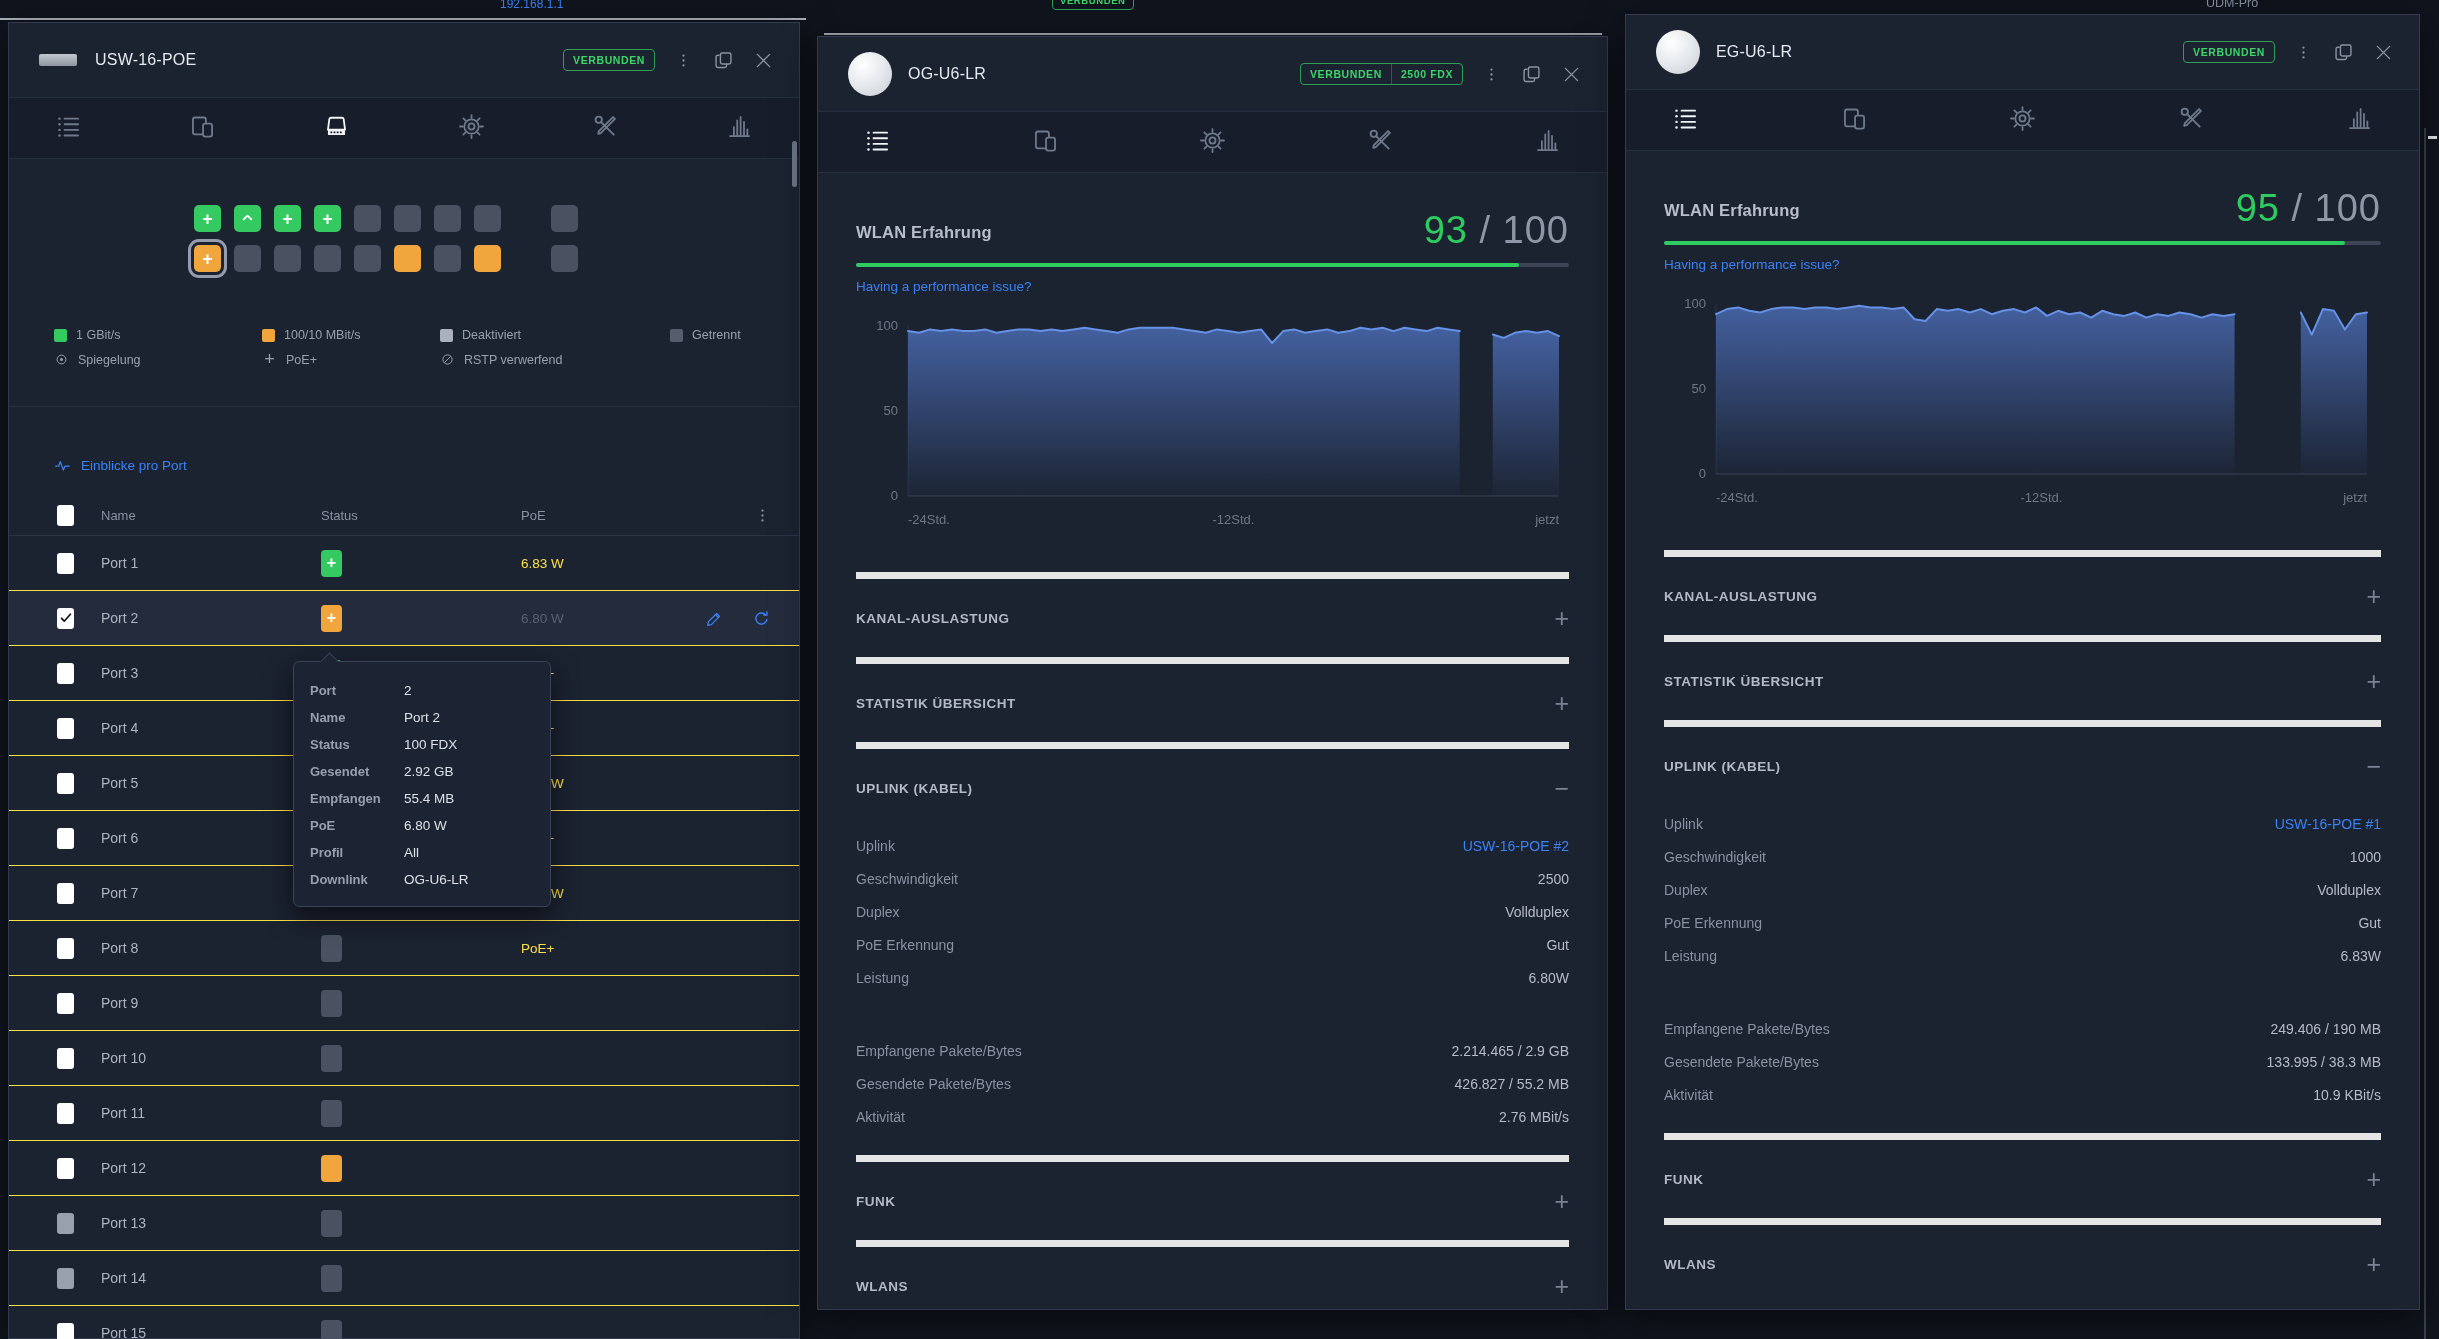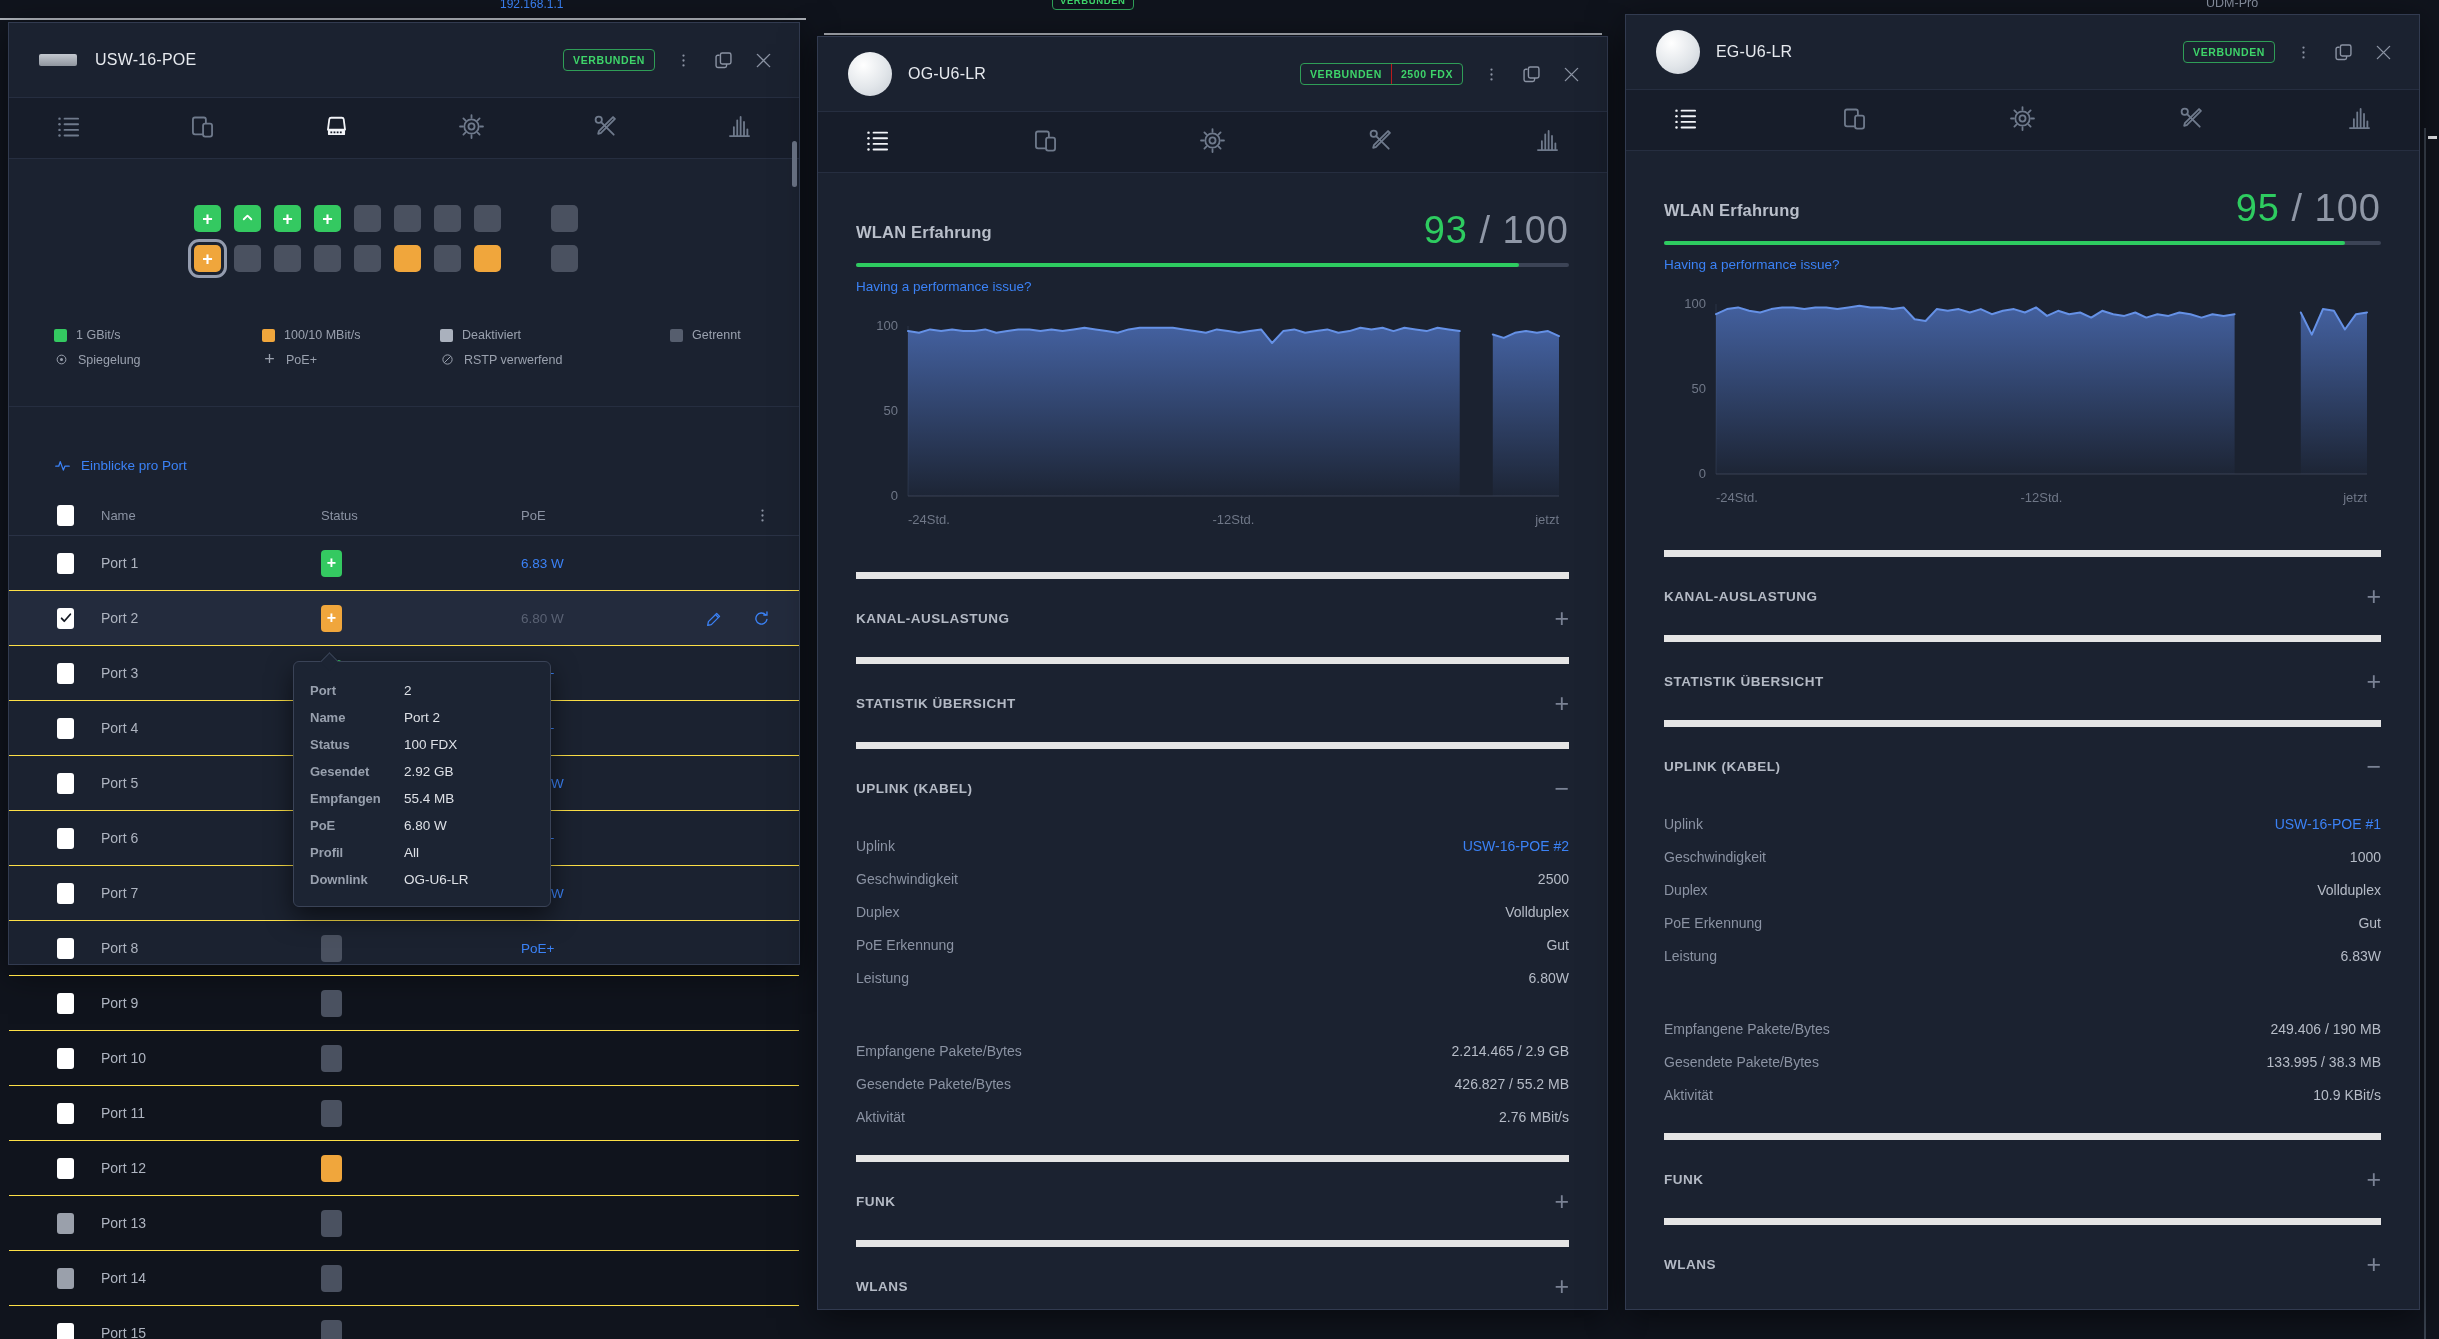--- a/index.html
+++ b/index.html
@@ -13,21 +13,21 @@
   .bg-line1{position:absolute;left:0;top:18px;width:806px;height:2px;background:#cdd1d8;opacity:.85;}
   .bg-line2{position:absolute;left:824px;top:33px;width:778px;height:2px;background:#cdd1d8;opacity:.8;}
   .bg-badge{position:absolute;left:1052px;top:-9px;border:1px solid #2f9e57;border-radius:4px;
     color:#3ed46a;font-size:9.5px;font-weight:bold;letter-spacing:.6px;padding:3px 7px;}
   .bg-title{position:absolute;left:2206px;top:-4px;font-size:12.5px;color:#8b93a3;}
   .bg-vline{position:absolute;left:2424px;top:128px;width:2px;height:1211px;background:#39424f;}
   .bg-dash{position:absolute;left:2428px;top:136px;width:9px;height:3px;background:#e8eaee;}
   
   .panel{position:absolute;background:#1b2230;border:1px solid #323b50;
     box-shadow:0 8px 34px rgba(0,0,0,.5);box-sizing:border-box;}
-  #switch-panel{left:8px;top:22px;width:792px;height:943px;}
+  #switch-panel{left:8px;top:22px;width:792px;height:1317px;}
   #ap-panel-0{left:817px;top:36px;width:791px;height:1274px;}
   #ap-panel-1{left:1625px;top:14px;width:795px;height:1296px;}
   .panel-header{height:74px;display:flex;align-items:center;padding:0 24px 0 30px;
     border-bottom:1px solid #262e40;}
   .device-thumb-switch{width:38px;height:12px;border-radius:2px;margin-right:18px;
     background:linear-gradient(#c3c8cf,#8f959e);}
   .device-thumb-ap{width:44px;height:44px;border-radius:50%;margin-right:16px;
     background:radial-gradient(circle at 35% 30%, #ffffff, #e2e6ea 55%, #c6ccd4);}
   .panel-title{font-size:16px;color:#e6e9ee;letter-spacing:.2px;}
   .hspacer{flex:1;}
@@ -71,21 +71,21 @@
   .t-row .pname{color:#aeb4c0;font-size:14px;}
   .t-row.sel{background:#232b3d;}
   .cb{width:17px;height:21px;border-radius:3px;background:#ffffff;display:flex;align-items:center;justify-content:center;}
   .cb.grey{background:#9aa0ab;}
   .cb svg{width:14px;height:14px;}
   .status-sq{width:21px;height:27px;border-radius:4px;background:#4a5160;display:flex;
     align-items:center;justify-content:center;color:#fff;font-size:16px;font-weight:bold;line-height:1;}
   .status-sq.green{background:#34c961;}
   .status-sq.orange{background:#f0a63c;}
   .status-sq svg{width:13px;height:13px;}
-  .poe-val{color:#3b82f6;font-size:13.5px;}
+  .poe-val{color:#fde047;font-size:13.5px;}
   .sel .poe-val{color:#596173;}
   .row-actions{display:flex;gap:28px;justify-content:flex-end;color:#3b82f6;}
   .row-actions .ra{width:19px;height:19px;display:flex;}
   .row-actions svg{width:19px;height:19px;}
   .hdr-actions{display:flex;justify-content:flex-end;color:#8b93a3;}
   .hdr-actions svg{width:17px;height:17px;}
   .tooltip{position:absolute;left:284px;top:638px;width:224px;background:#1c2433;
     border:1px solid #3a4357;border-radius:6px;box-shadow:0 10px 26px rgba(0,0,0,.55);
     padding:15px 16px 13px;z-index:6;}
   .tooltip:before{content:"";position:absolute;top:-7px;left:29px;width:12px;height:12px;

